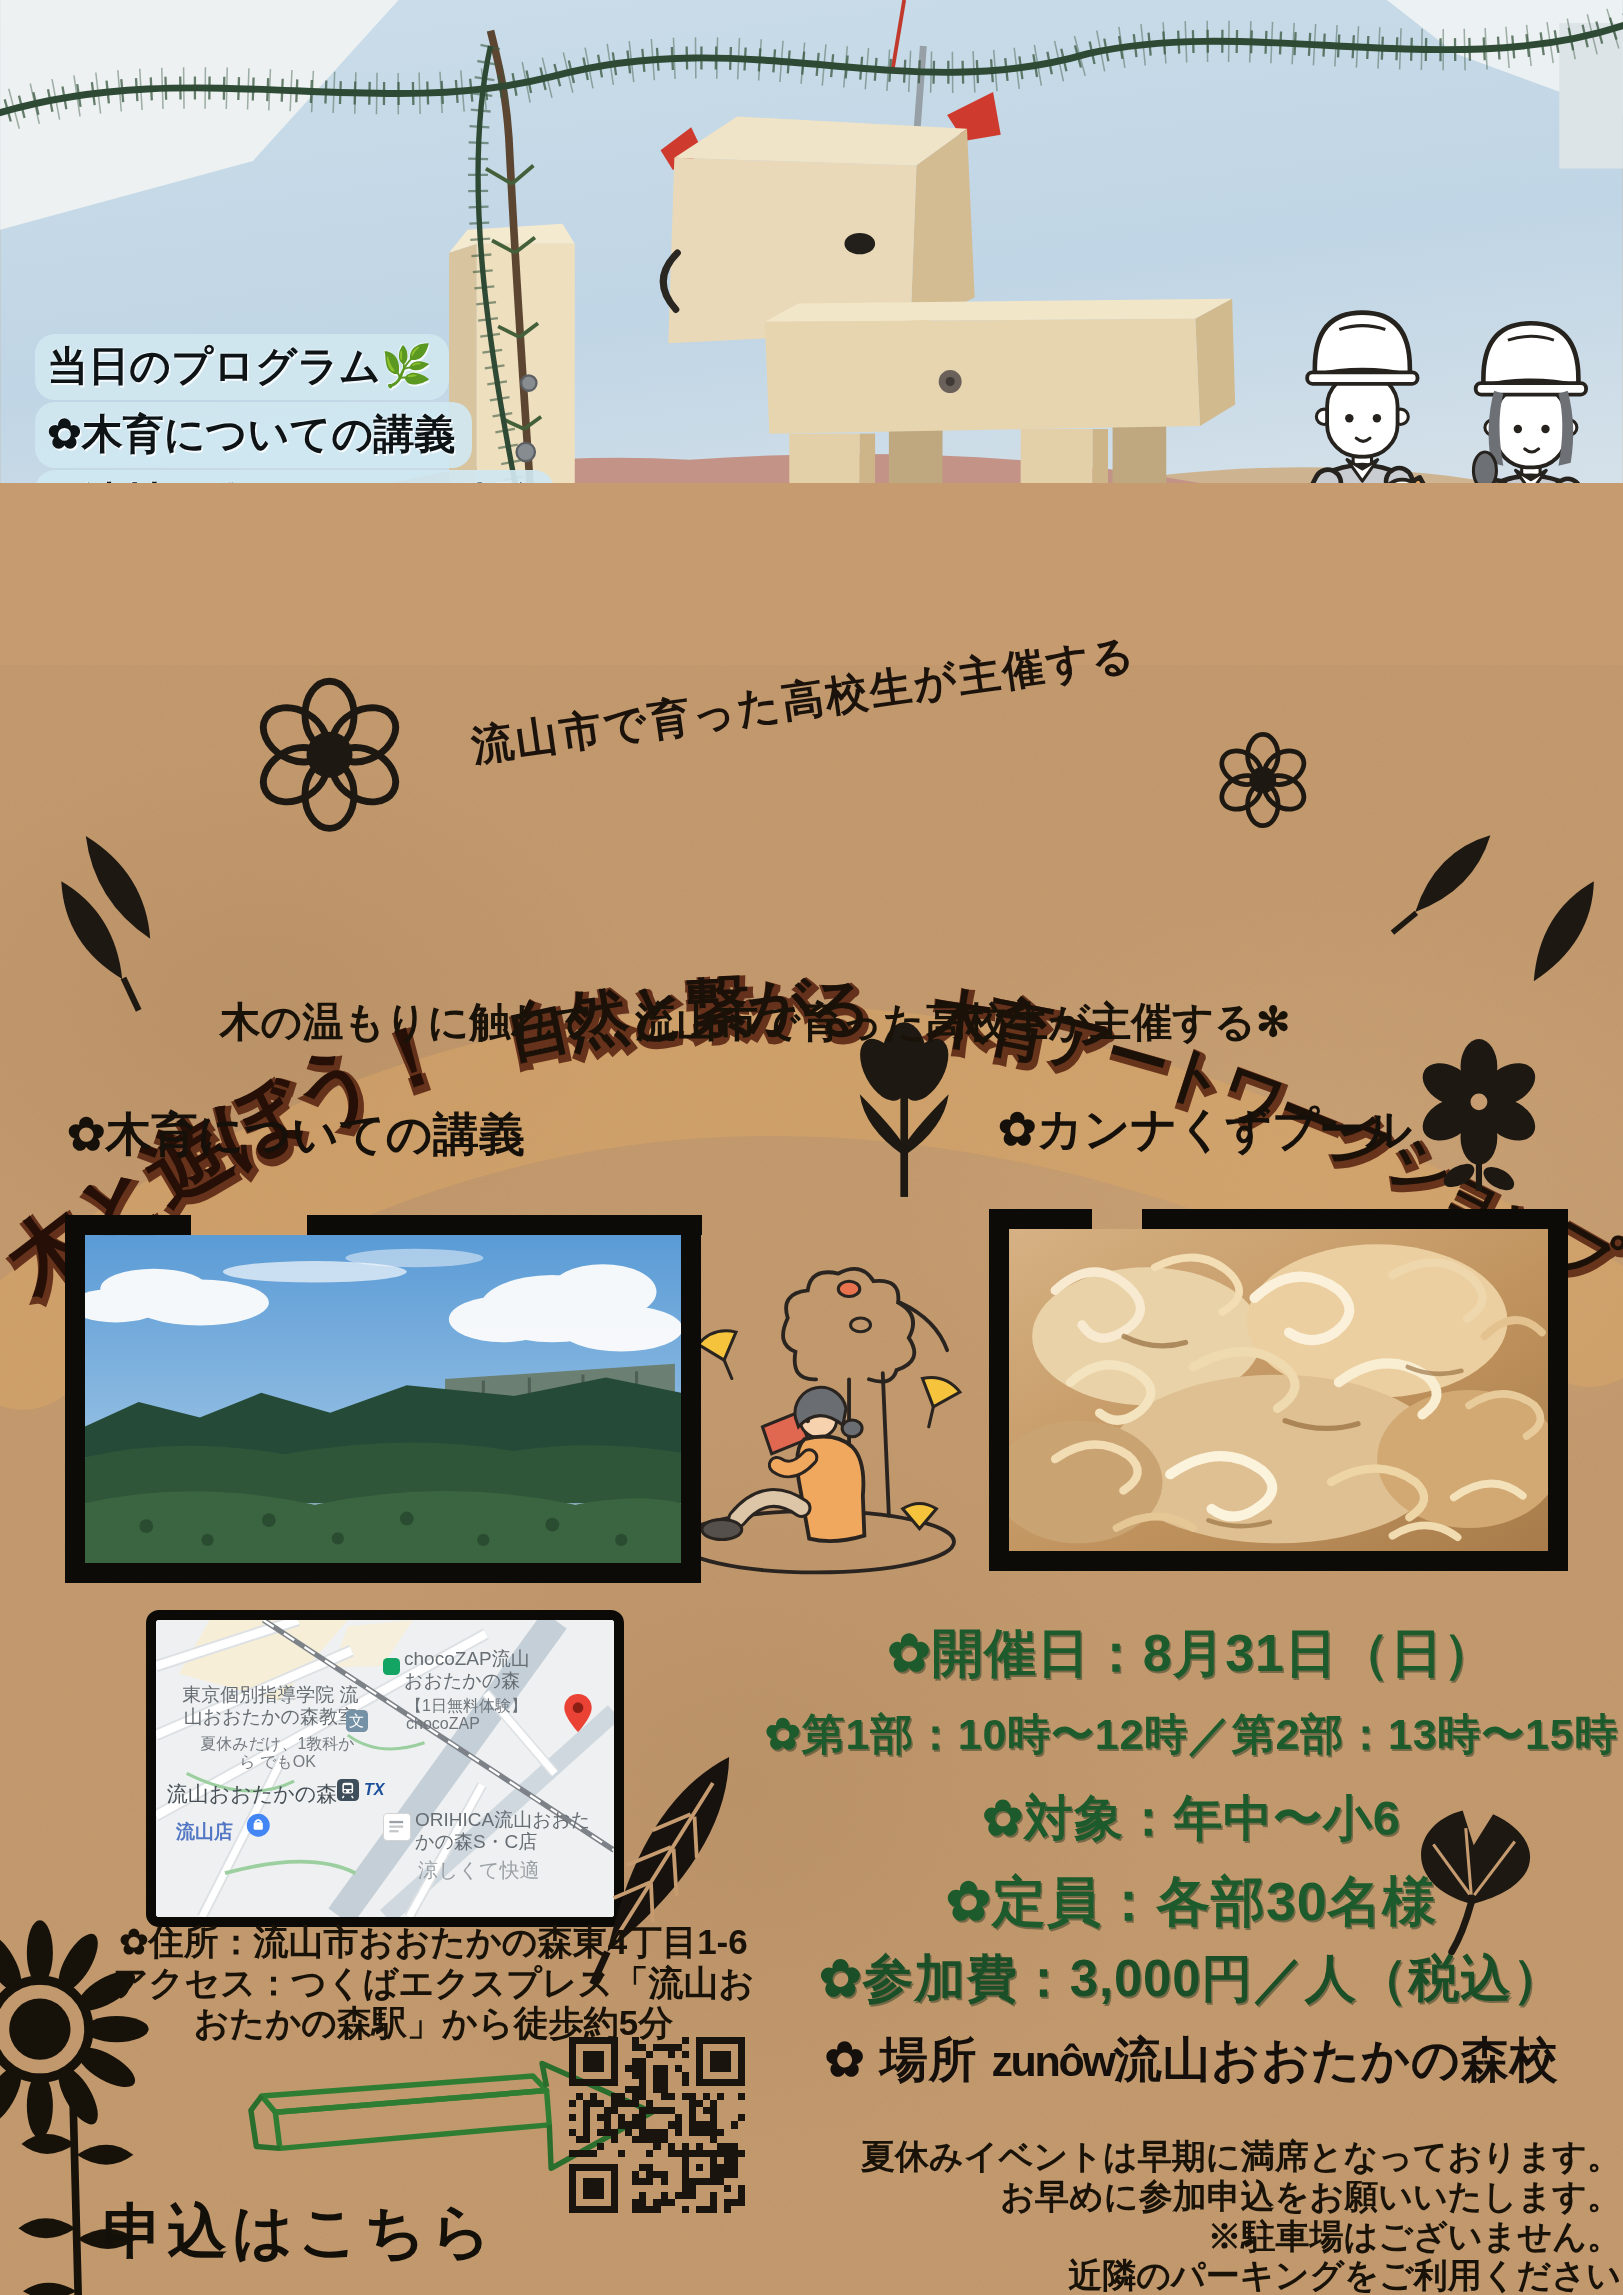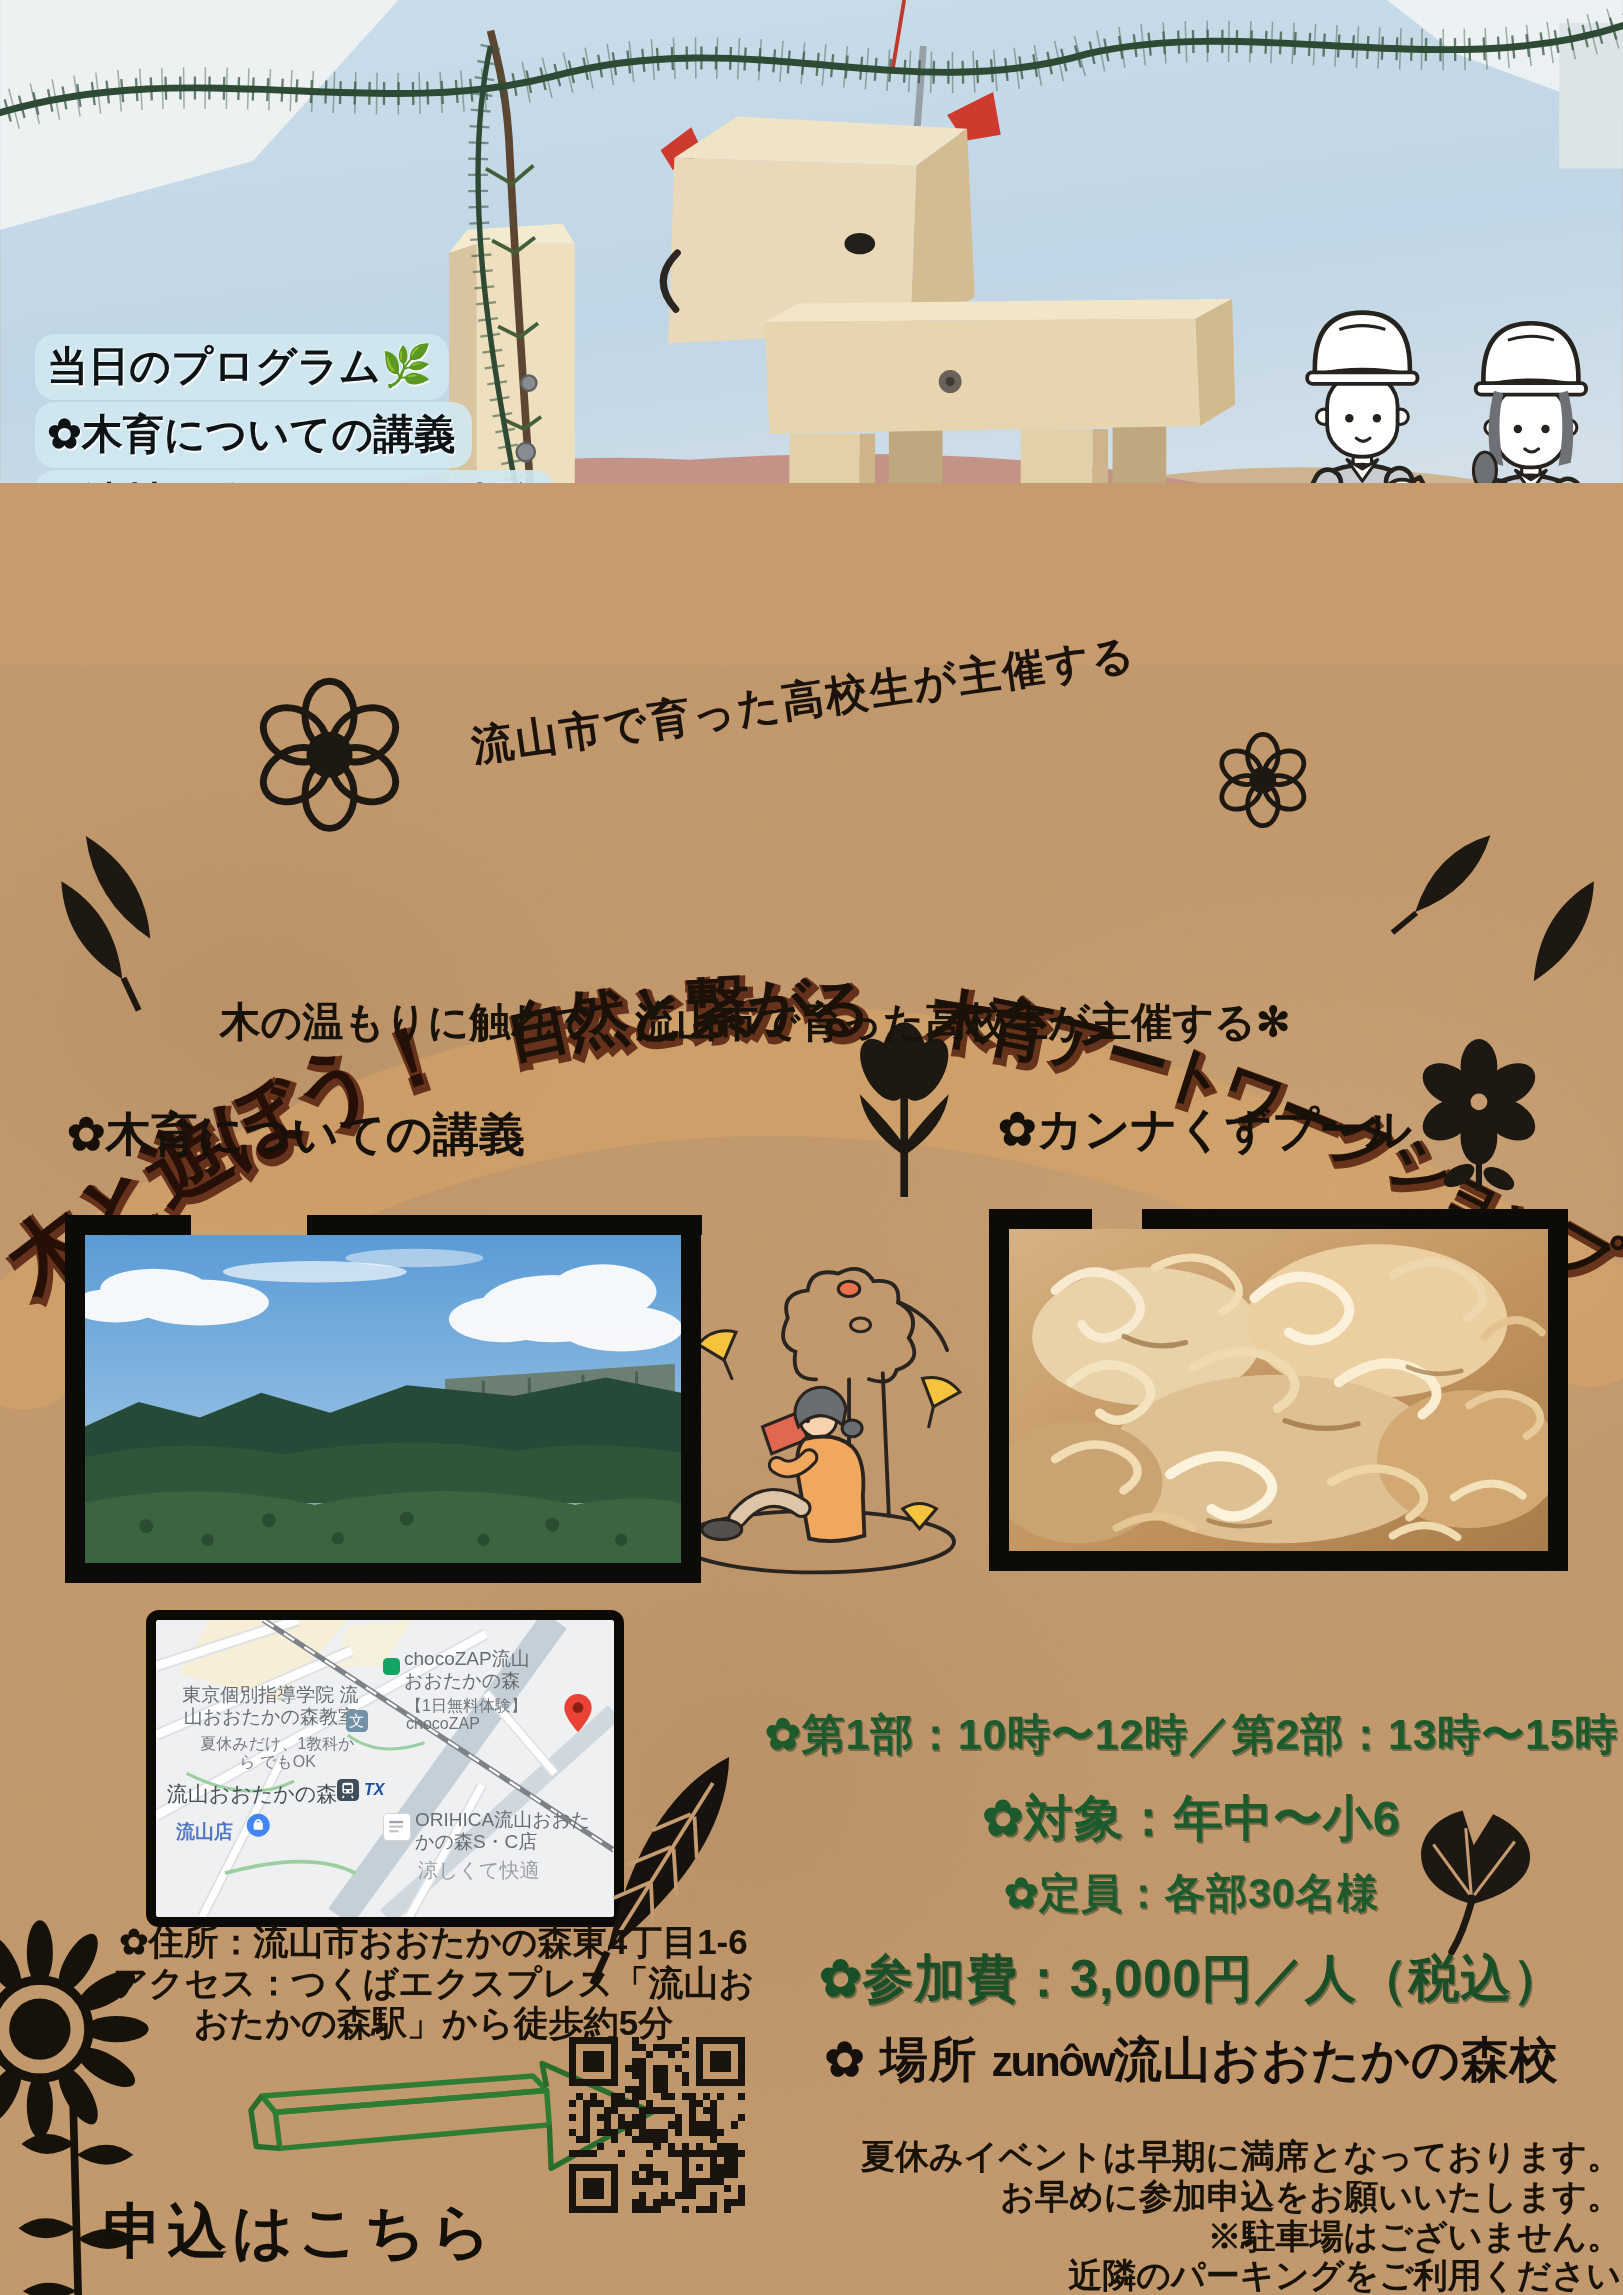--- a/index.html
+++ b/index.html
@@ -35,21 +35,21 @@
        border-radius:13px;background:#eef0f1;overflow:hidden;}
   .map .lbl{position:absolute;font-weight:400;color:#666d73;line-height:1.14;white-space:normal;}
   .pin{position:absolute;}
   .sq-icon{position:absolute;border-radius:4.6px;}
   
   .detail{left:759px;width:865px;text-align:center;color:var(--accent-green,#1d5b2d);
           text-shadow:1.5px 2.3px 0 rgba(14,40,21,.42);letter-spacing:0.8px;}
   .d-date{top:1619px;font-size:52px;}
   .d-sched{top:1706px;font-size:43px;}
   .d-target{top:1786px;font-size:49px;}
-  .d-cap{top:1866px;font-size:41px;}
+  .d-cap{top:1866px;font-size:54px;}
   .d-fee{top:1945px;font-size:51px;color:#1a4f27;}
   .d-place{top:2028px;font-size:48px;color:#15100b;text-shadow:none;}
   .logo-zunow{font-size:43px;letter-spacing:-2.3px;font-weight:900;}
   .notice{position:absolute;left:755px;top:2137px;width:866px;text-align:right;color:#181208;
           font-size:34px;font-weight:600;line-height:1.17;}
   .address{position:absolute;left:77px;top:1922px;width:713px;text-align:center;color:#181208;
            font-size:35px;font-weight:700;line-height:1.16;}
   .apply{left:103px;top:2192px;font-size:60px;letter-spacing:4.6px;color:#13100a;}
 </style>
 </head>
@@ -534,20 +534,21 @@
     </g>
 
     <g transform="translate(318,2688) scale(1.18)" stroke="#2f7d33" stroke-width="6" fill="none" stroke-linejoin="round">
       <polygon points="20,40 320,18 335,34 35,58"></polygon>
       <polygon points="35,58 335,34 338,72 40,98"></polygon>
       <path d="M335 30 L330 4 L452 58 L340 120 L338 72" stroke="#2a6e2e"></path>
       <path d="M20 40 L8 56 L14 96 L40 98" stroke="#2a6e2e"></path>
     </g>
   </svg>
 
+  <div class="t detail d-date">✿開催日：8月31日（日）</div>
   <div class="t detail d-sched">✿第1部：10時〜12時／第2部：13時〜15時</div>
   <div class="t detail d-target">✿対象：年中〜小6</div>
   <div class="t detail d-cap">✿定員：各部30名様</div>
   <div class="t detail d-fee">✿参加費：3,000円／人（税込）</div>
   <div class="t detail d-place"><span>✿ 場所 </span><span class="logo-zunow">zunôw</span><span>流山おおたかの森校</span></div>
 
   <div class="notice">
     <div>夏休みイベントは早期に満席となっております。</div>
     <div>お早めに参加申込をお願いいたします。</div>
     <div>※駐車場はございません。</div>

